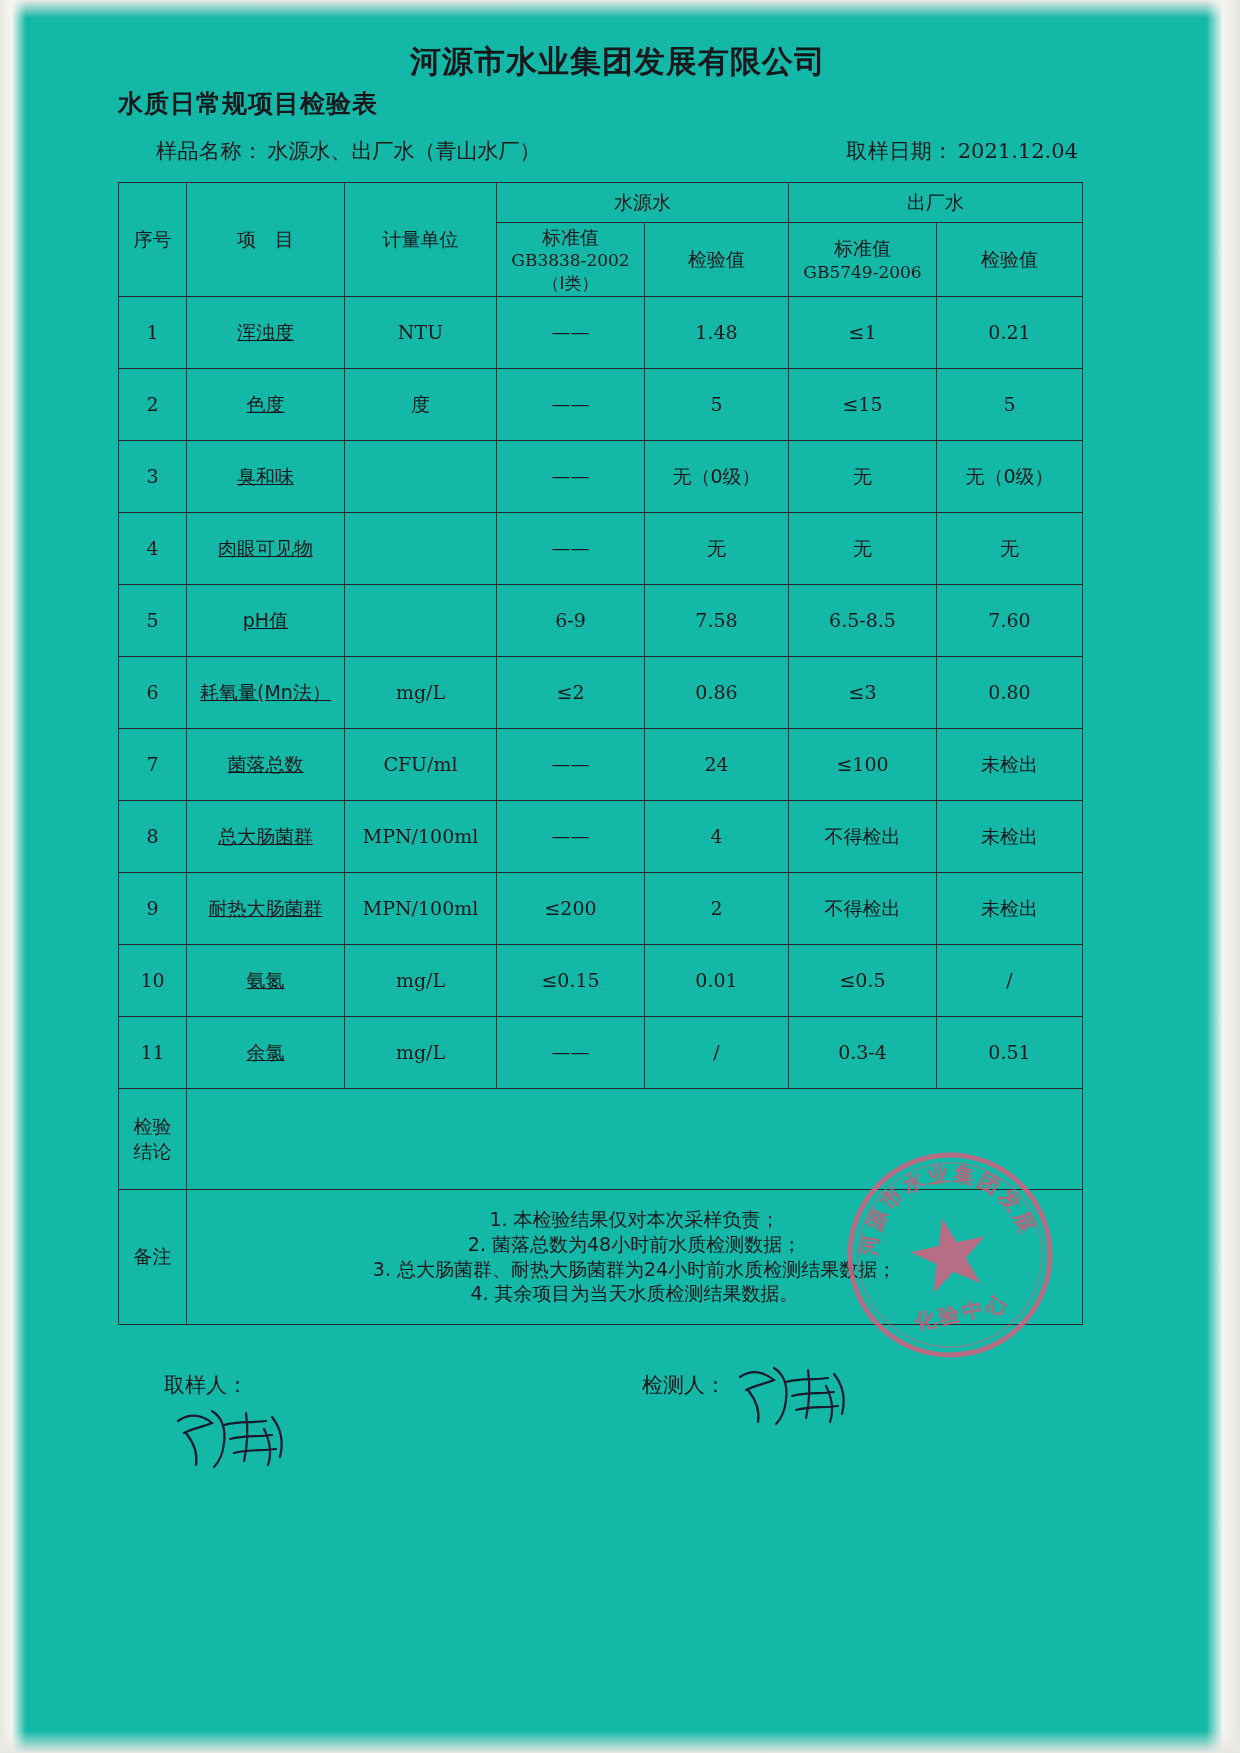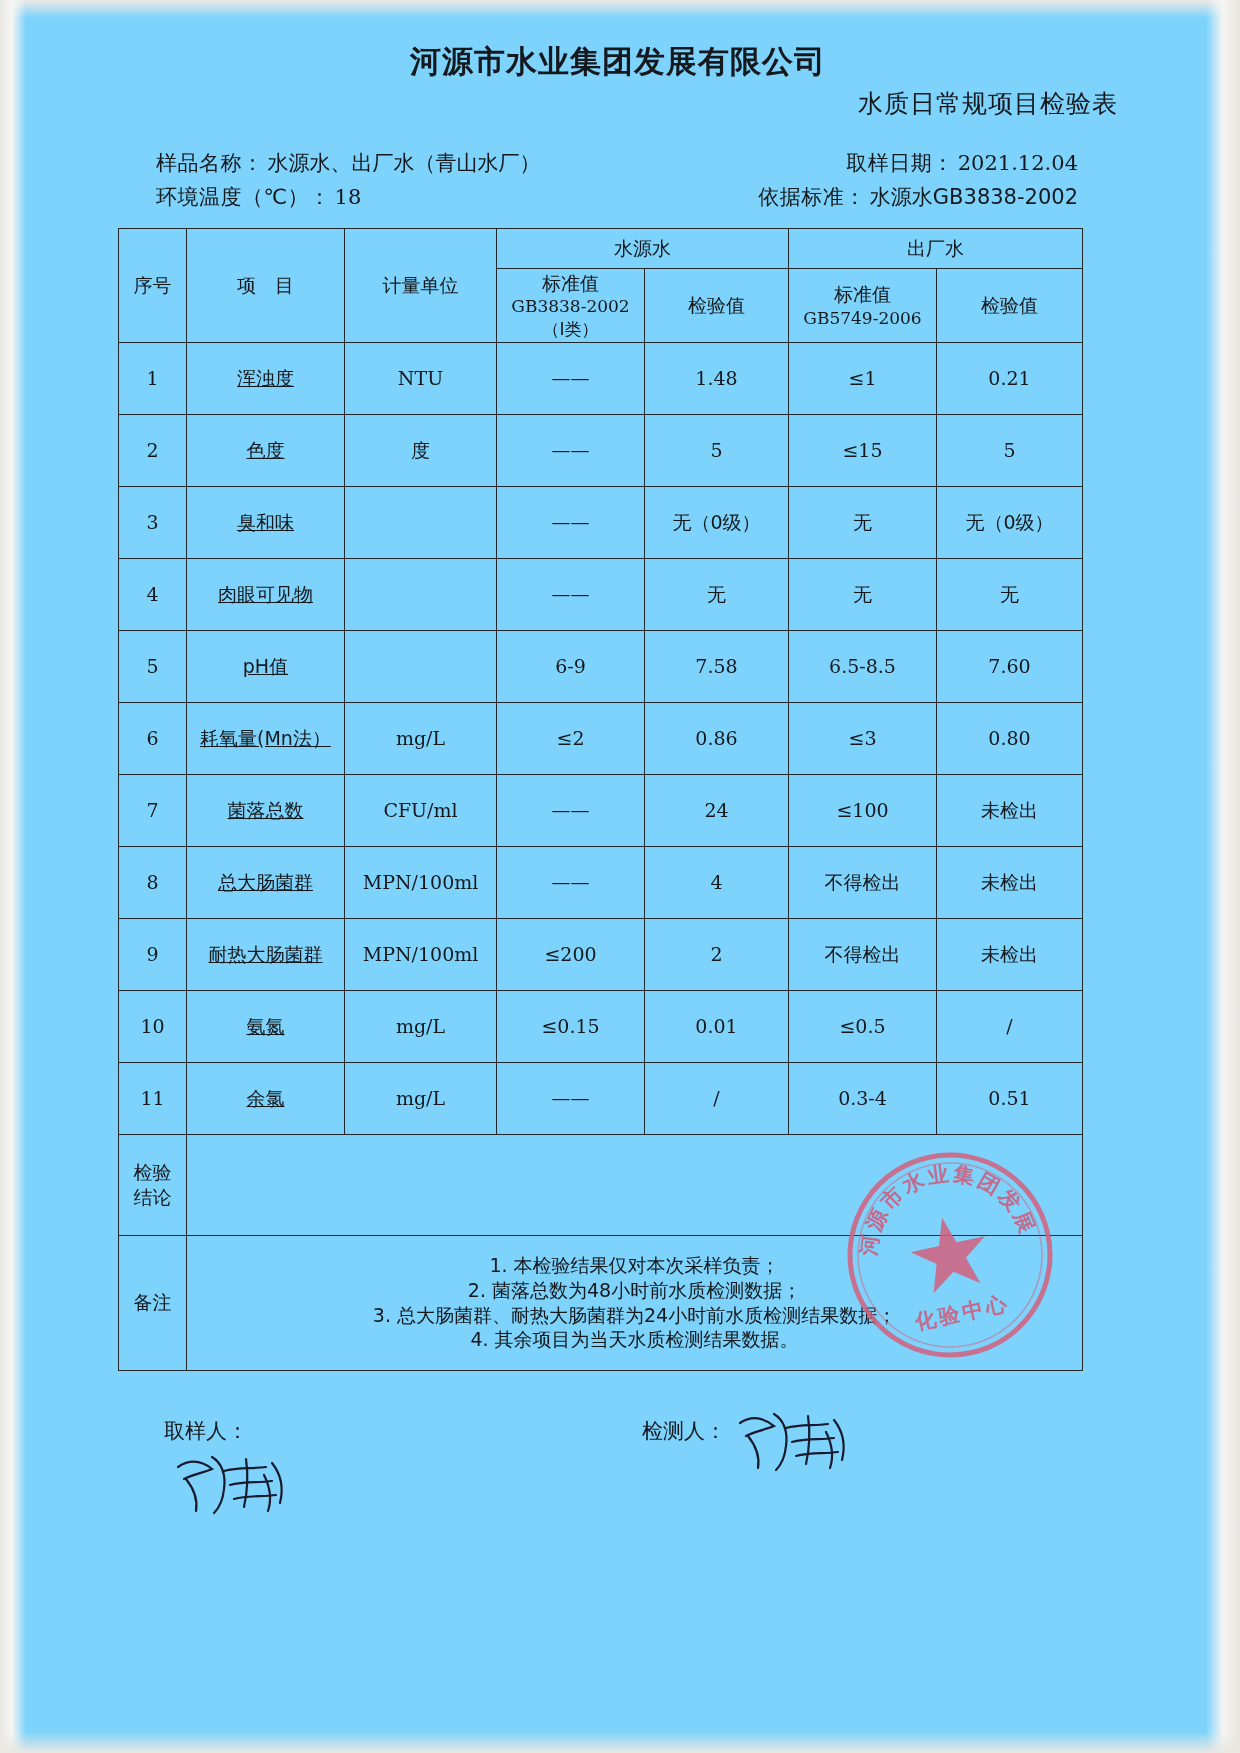--- a/index.html
+++ b/index.html
@@ -11,21 +11,21 @@
     width: 1240px;
     height: 1753px;
     position: relative;
     font-family: "DejaVu Sans", "Liberation Sans", sans-serif;
     color: #15181c;
     overflow: hidden;
   }
   .page {
     position: absolute;
     inset: 0;
-    background: #7dd3fc;
+    background: #14b8a6;
   }
   
   .scan-edge-left {
     position: absolute;
     left: 0; top: 0; width: 26px; height: 100%;
     background: linear-gradient(90deg, #e9e7e2 0%, #f7f6f3 45%, rgba(255,255,255,0) 100%);
     pointer-events: none;
   }
   .scan-edge-right {
     position: absolute;
@@ -55,25 +55,25 @@
 
   .doc-title {
     text-align: center;
     font-size: 31px;
     font-weight: bold;
     letter-spacing: 1px;
     line-height: 1.25;
     margin: 0 0 6px 0;
   }
   .doc-subtitle {
-    text-align: right;
+    text-align: left;
     font-size: 25px;
-    font-weight: normal;
+    font-weight: bold;
     letter-spacing: 1px;
-    margin: 0 0 26px 0;
+    margin: 0 0 14px 0;
   }
 
   .meta {
     font-size: 21px;
     line-height: 1.62;
     position: relative;
   }
   .meta-row {
     display: flex;
     align-items: center;
@@ -207,28 +207,20 @@
     <h1 class="doc-title">河源市水业集团发展有限公司</h1>
     <h2 class="doc-subtitle">水质日常规项目检验表</h2>
 
     <div class="meta">
       <div class="meta-row">
         <div class="meta-left">
           <span class="meta-label">样品名称：</span><span class="meta-value">水源水、出厂水（青山水厂）</span>
         </div>
         <div class="meta-right">
           <span class="meta-label">取样日期：</span><span class="meta-value num">2021.12.04</span>
-        </div>
-      </div>
-      <div class="meta-row">
-        <div class="meta-left">
-          <span class="meta-label">环境温度（℃）：</span><span class="meta-value num">18</span>
-        </div>
-        <div class="meta-right">
-          <span class="meta-label">依据标准：</span><span class="meta-value">水源水GB3838-2002</span>
         </div>
       </div>
     </div>
 
     <table class="grid">
       <colgroup>
         <col class="c-idx">
           <col class="c-item">
           <col class="c-unit">
         <col class="c-std1">

